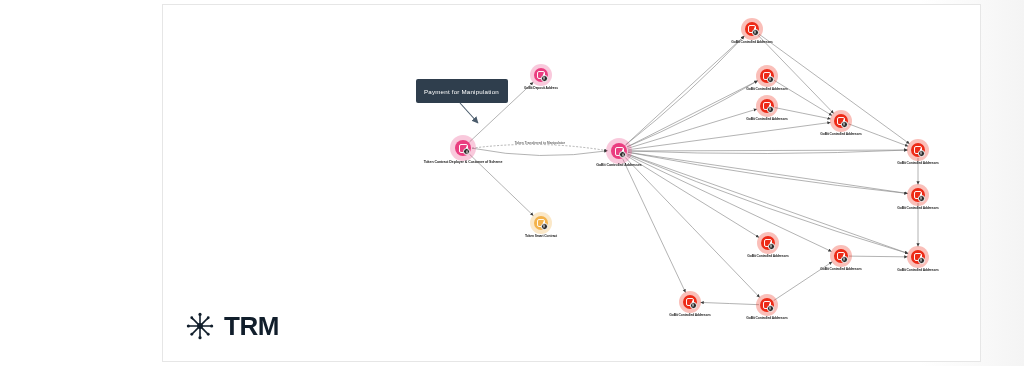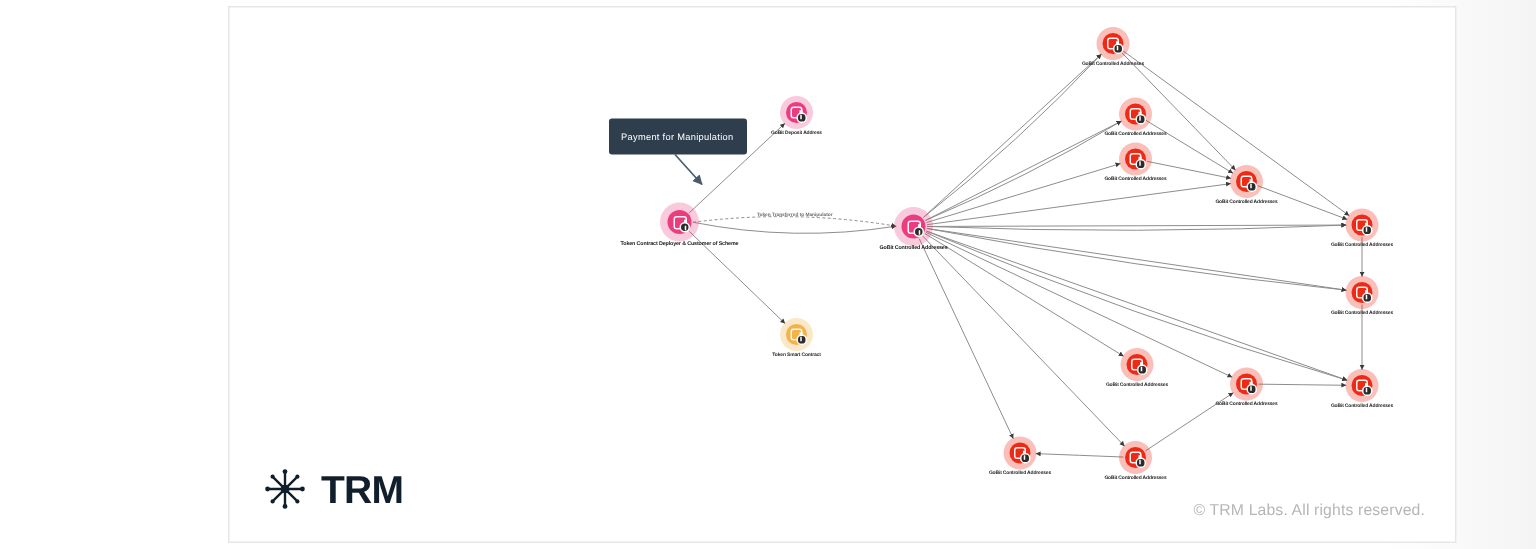--- a/index.html
+++ b/index.html
@@ -7,21 +7,21 @@
     width:1024px;height:366px;
     background:#ffffff;
     font-family:"Liberation Sans", sans-serif;
     overflow:hidden;
     position:relative;
   }
   #page-wrap{position:absolute;inset:0;background:#ffffff;}
   #right-tint{position:absolute;left:920px;top:0;width:104px;height:366px;
     background:linear-gradient(90deg,#ffffff 0%,#fafafa 45%,#f4f4f4 100%);}
   #card{
-    position:absolute;left:152px;top:4px;width:819px;height:358px;
+    position:absolute;left:162px;top:4px;width:819px;height:358px;
     background:#ffffff;border:1px solid #e6e6e6;box-sizing:border-box;
   }
   #graph{position:absolute;left:0;top:0;width:698px;height:300px;}
   svg.graph-svg{position:absolute;left:0;top:0;width:698px;height:320px;overflow:visible;}
 
   
   .node{position:absolute;transform:translate(-50%,-50%);}
   .node .glow{
     position:absolute;left:50%;top:50%;transform:translate(-50%,-50%);
     border-radius:50%;
@@ -296,15 +296,14 @@
           <circle cx="28.4" cy="16" r="1.7"></circle>
           <circle cx="7.2" cy="7.2" r="1.5"></circle>
           <circle cx="24.8" cy="24.8" r="1.5"></circle>
           <circle cx="24.8" cy="7.2" r="1.5"></circle>
           <circle cx="7.2" cy="24.8" r="1.5"></circle>
         </g>
       </svg>
       <span class="word">TRM</span>
     </div>
 
-    <div id="copyright">© TRM Labs. All rights reserved.</div>
   </div>
 </div>
 
 </body></html>

